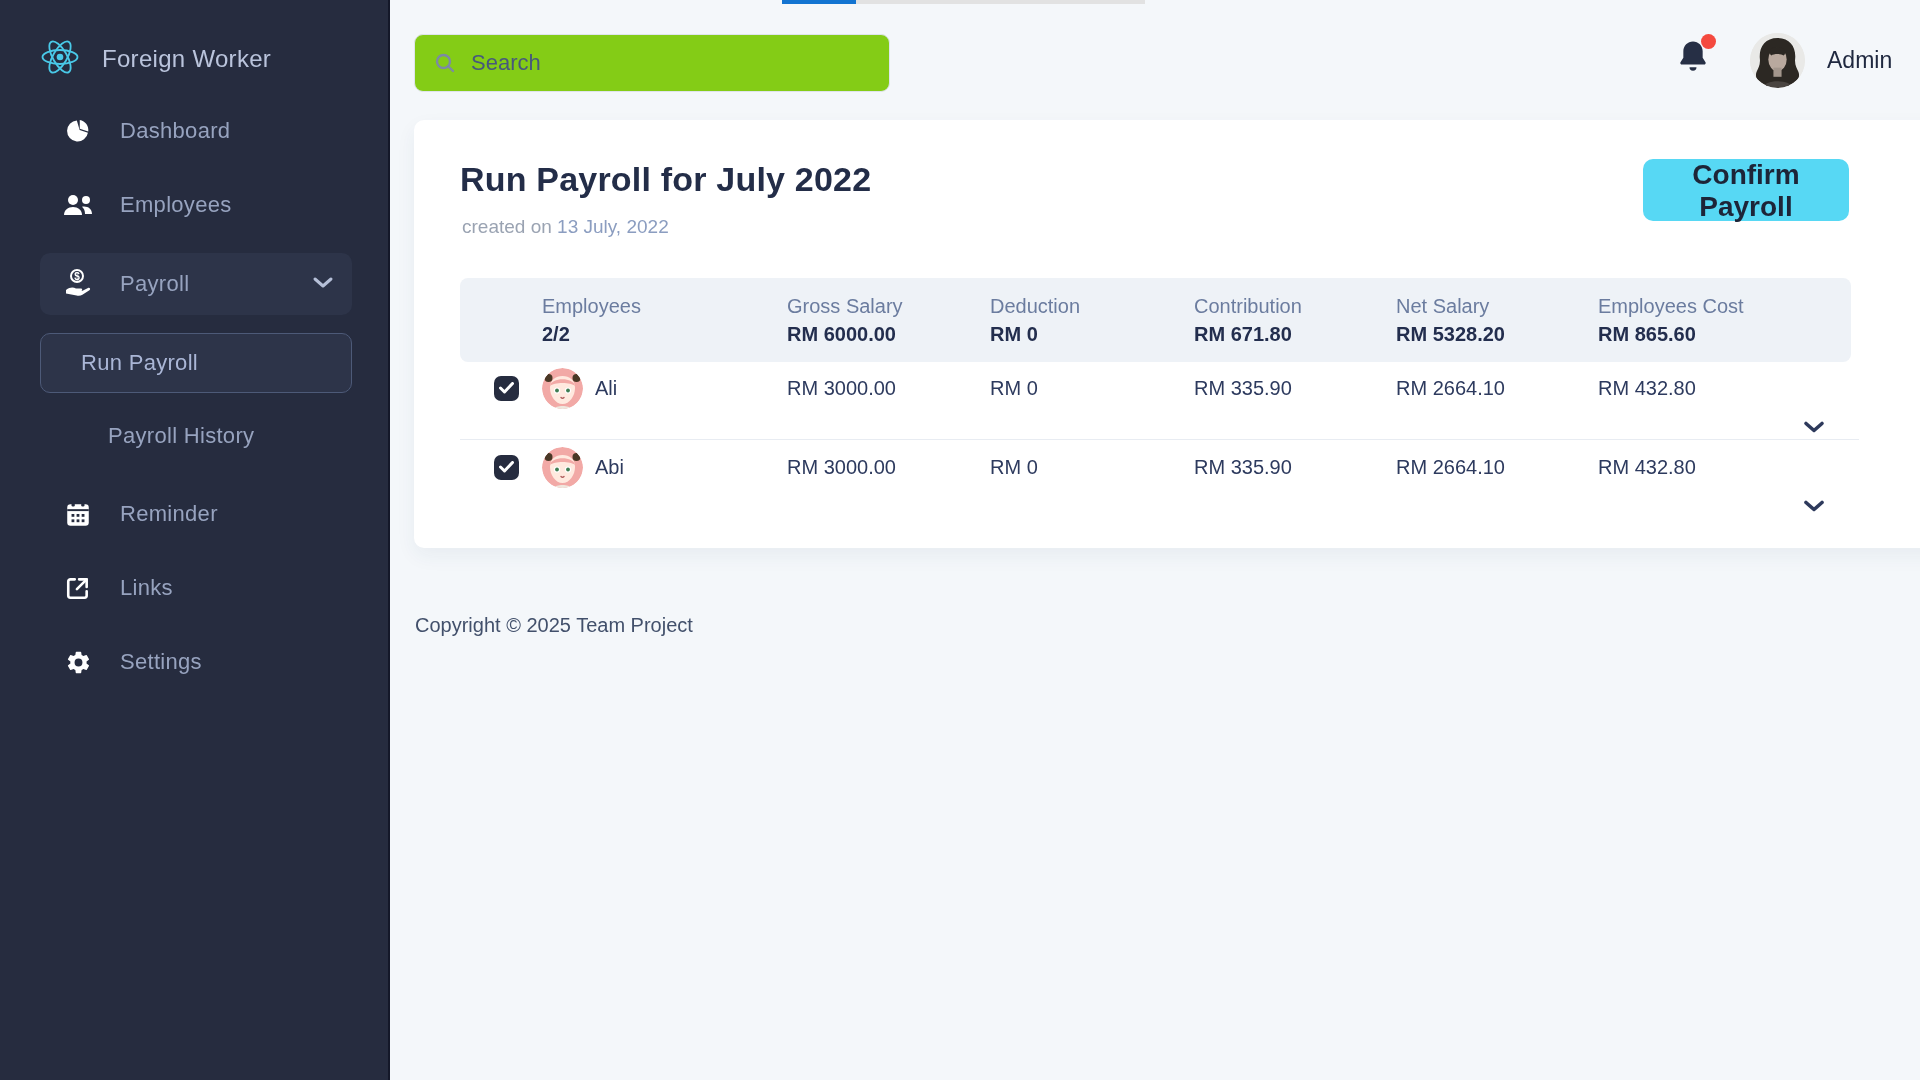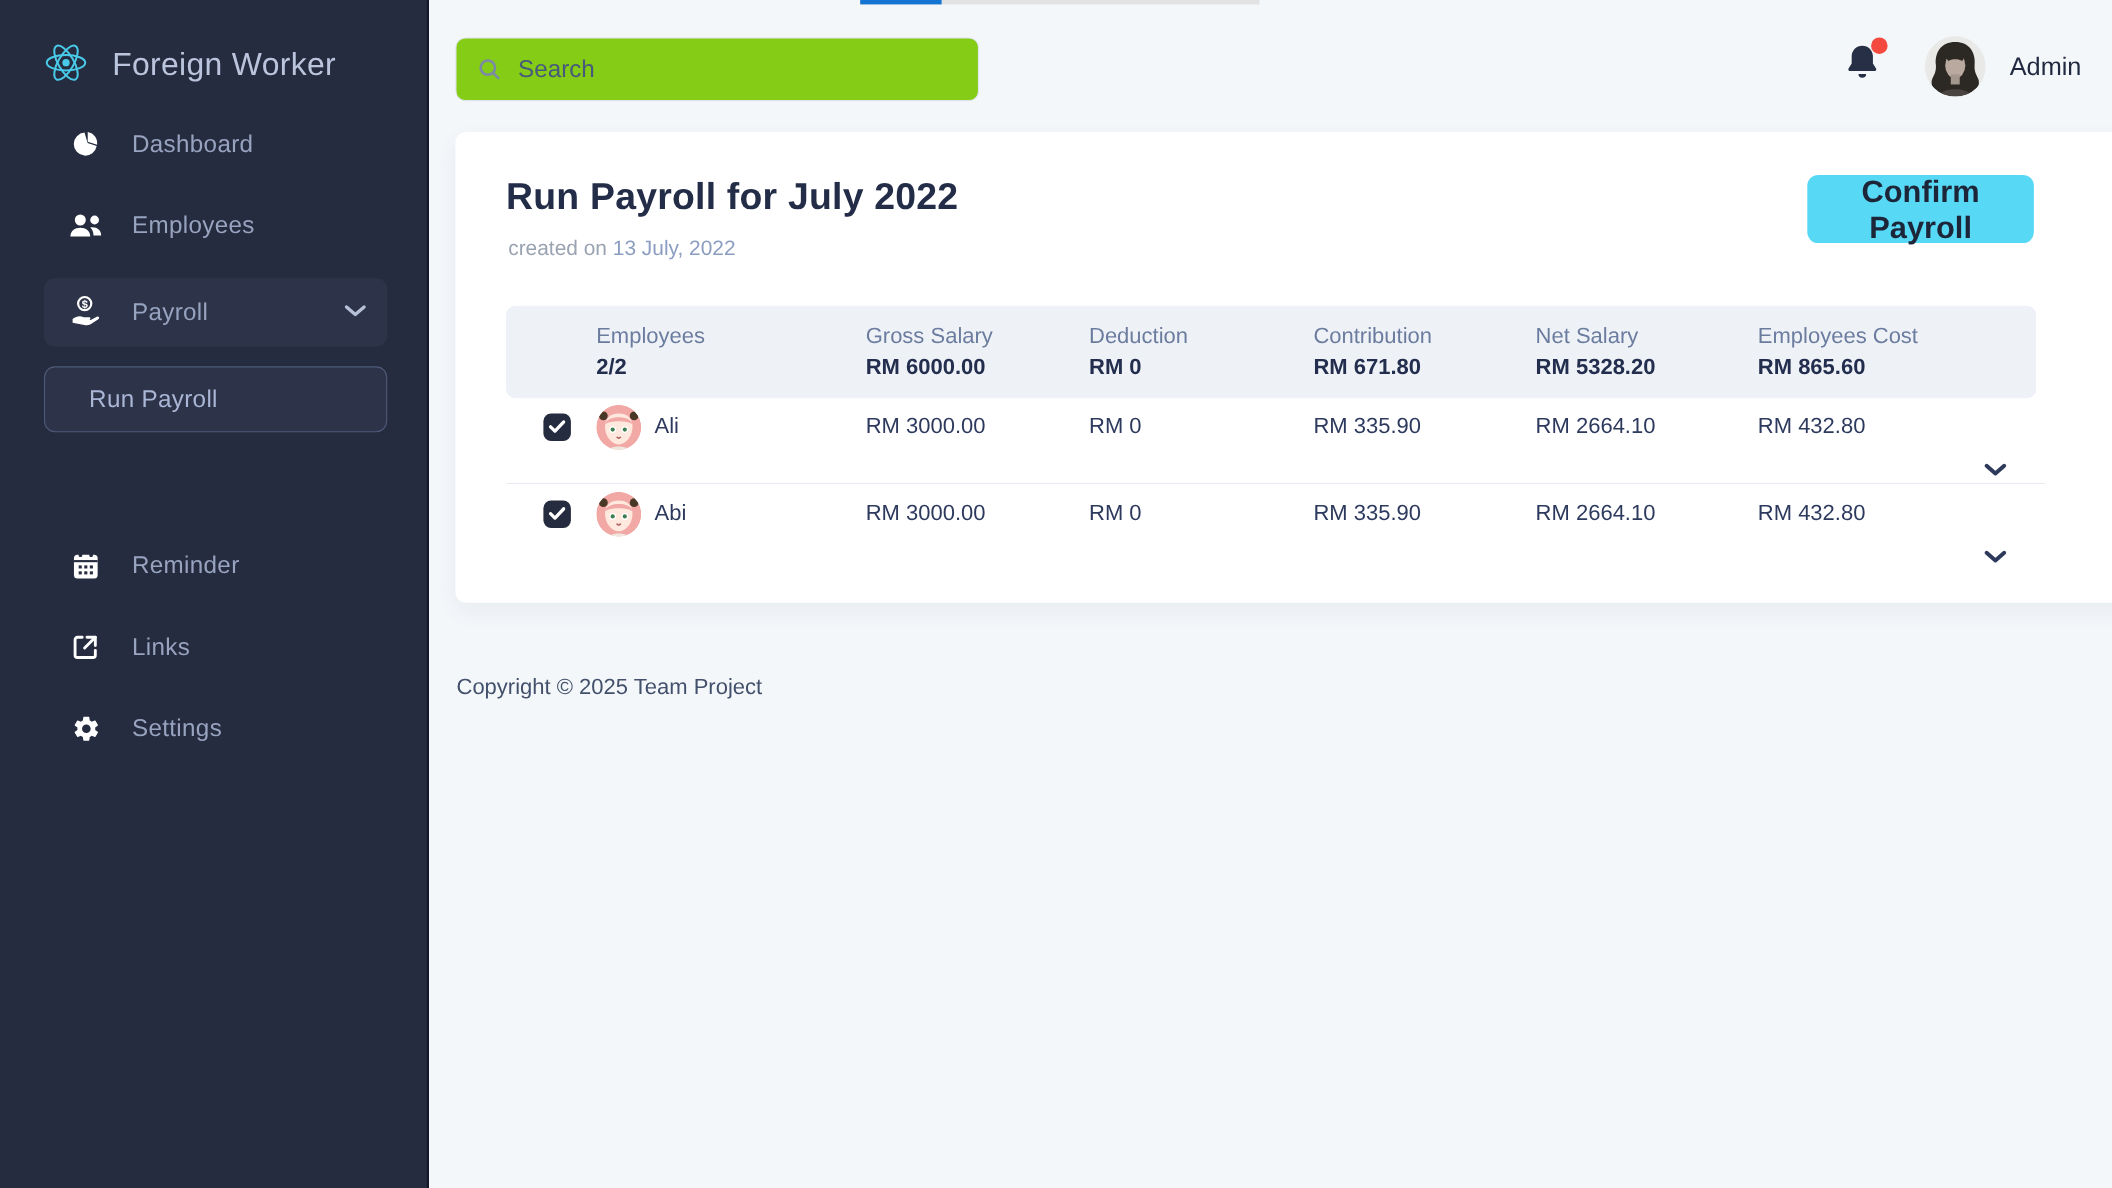--- a/index.html
+++ b/index.html
@@ -6,21 +6,21 @@
   html,body { width:1920px; height:1080px; overflow:hidden; }
   body { font-family:"Liberation Sans", sans-serif; background:#f4f7fa; position:relative; }
 
   
   .progress-track { position:absolute; top:0; left:782px; height:4px; width:363px; background:#e2e2e2; z-index:50; }
   .progress-fill { position:absolute; top:0; left:0; height:4px; width:74px; background:#1374d1; }
 
   
   .sidebar { position:absolute; left:0; top:0; width:390px; height:1080px; background:#262c3f; border-right:2px solid #141829; }
   .brand { position:absolute; left:40px; top:32px; width:320px; height:54px; display:flex; align-items:center; gap:22px; cursor:pointer; }
-  .brand-label { font-size:29px; color:#bac4dc; letter-spacing:.3px; }
+  .brand-label { font-size:24px; color:#bac4dc; letter-spacing:.3px; }
   .nav-item { position:absolute; left:40px; width:312px; height:56px; display:flex; align-items:center; gap:24px; padding-left:20px; border-radius:10px; cursor:pointer; }
   .nav-item .icon { width:36px; display:flex; justify-content:center; }
   .nav-label { font-size:22px; color:#97a3bf; letter-spacing:.3px; }
   .nav-parent { background:#2d3449; }
   .nav-parent .chev { margin-left:auto; margin-right:18px; }
   .nav-sub { padding-left:68px; }
   .nav-active { background:#2d3449; border:1px solid #4d5a78;padding-left:40px; }
   .nav-active .nav-label { color:#aab6d6; }
 
   
@@ -114,20 +114,23 @@
       <svg width="22" height="14" viewBox="0 0 22 14" fill="none">
           <polyline points="3,4 11,11 19,4" stroke="#b6c0d8" stroke-width="3" stroke-linecap="round" stroke-linejoin="round"></polyline>
         </svg>
     </span>
   </div>
 
   <div class="nav-item nav-sub nav-active" style="top:333px; height:60px;">
     <span class="nav-label">Run Payroll</span>
   </div>
 
+  <div class="nav-item nav-sub" style="top:408px;">
+    <span class="nav-label">Payroll History</span>
+  </div>
 
   <div class="nav-item" style="top:486px;">
     <span class="icon">
       <svg width="26" height="28" viewBox="0 0 24 26" fill="#ffffff">
         <rect x="2" y="4" width="20" height="20" rx="3"></rect>
         <rect x="6" y="1" width="3" height="5" rx="1.2" fill="#262c3f"></rect>
         <rect x="15" y="1" width="3" height="5" rx="1.2" fill="#262c3f"></rect>
         <rect x="2" y="8.5" width="20" height="1.8" fill="#262c3f"></rect>
         <g fill="#262c3f">
           <rect x="6" y="13" width="2.6" height="2.6"></rect>

